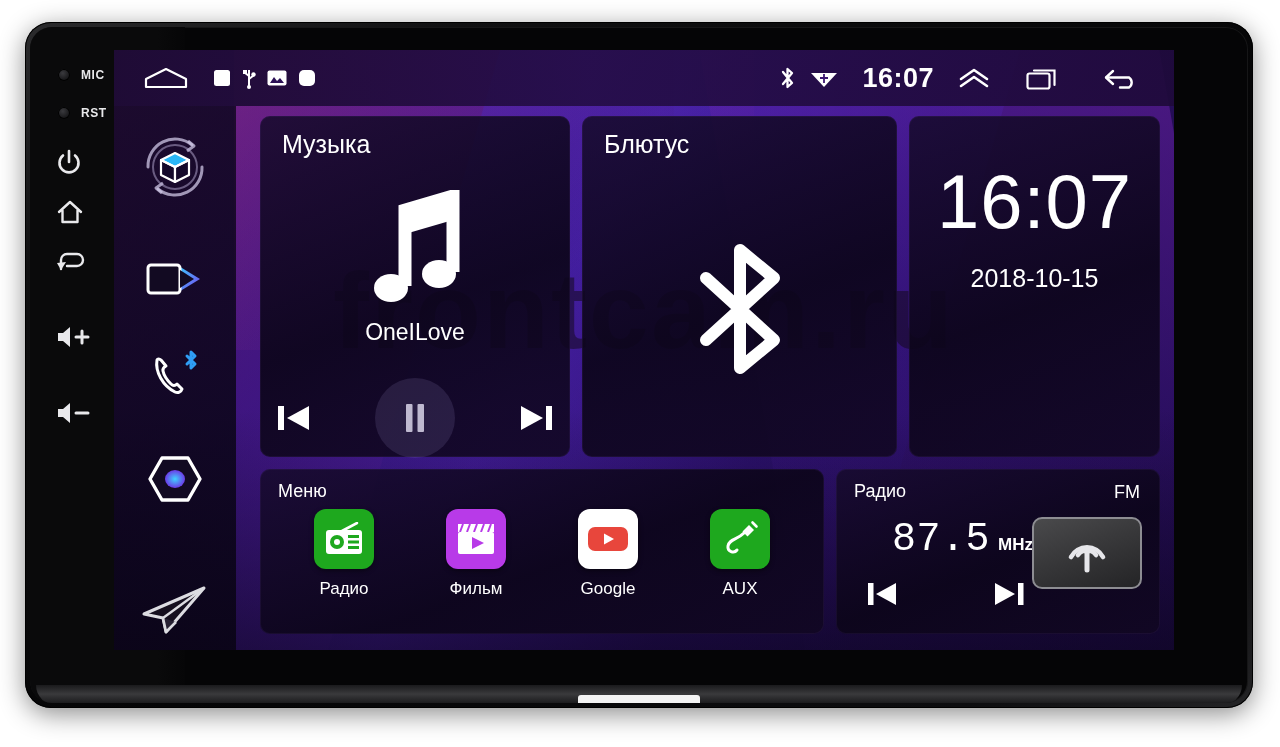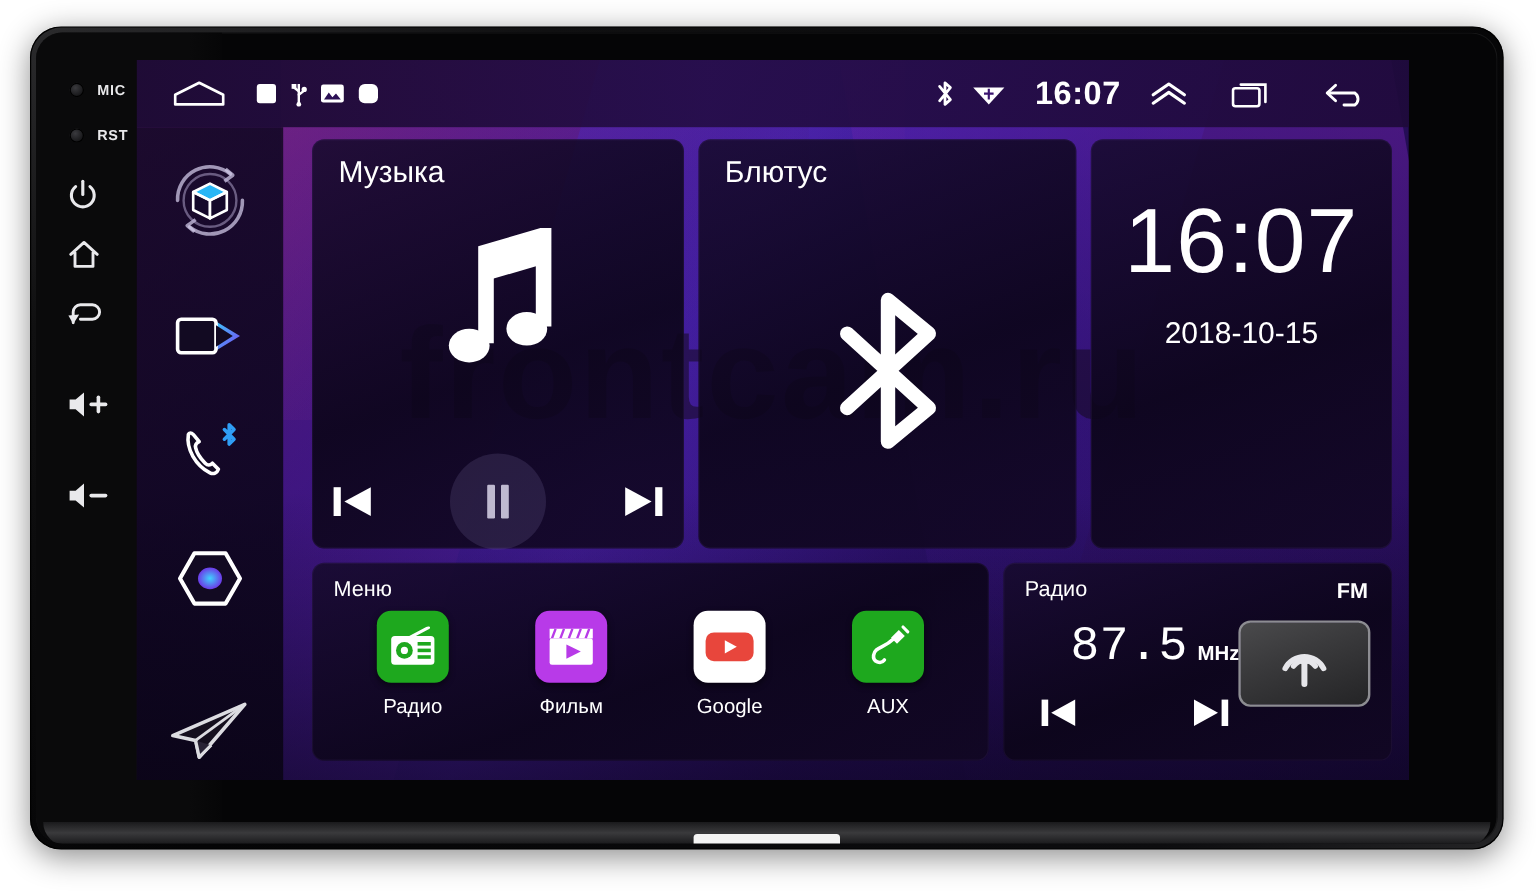--- a/index.html
+++ b/index.html
@@ -155,21 +155,21 @@
   .app { width:106px; display:flex; flex-direction:column; align-items:center; cursor:pointer; }
   .app-tile {
     width:60px; height:60px; border-radius:12px;
     display:flex; align-items:center; justify-content:center;
     box-shadow:0 2px 5px rgba(0,0,0,.45);
   }
   .app-label { margin-top:10px; color:#fff; font-size:17px; white-space:nowrap; }
 
   
   #card-radio { width:324px; }
-  #radio-band { position:absolute; right:20px; top:13px; color:#fff; font-size:18px; font-weight:bold; }
+  #radio-band { position:absolute; right:20px; top:13px; color:#fff; font-size:18px; font-weight:normal; }
   #radio-freq-wrap { position:absolute; left:56px; top:48px; display:flex; align-items:flex-end; }
   #radio-freq { color:#fff; font-size:40px; font-weight:normal; letter-spacing:.5px;font-family:Liberation Mono, monospace; }
   #radio-unit { color:#fff; font-size:17px; font-weight:bold; margin-left:8px; margin-bottom:7px; }
   #radio-controls { position:absolute; left:30px; top:110px; display:flex; align-items:center; gap:92px; }
   #radio-ant-btn {
     position:absolute; right:18px; top:48px;
     width:110px; height:72px; border-radius:10px;
     background:linear-gradient(160deg,#4a4a4c 0%, #3a3a3c 40%, #242426 100%);
     border:2px solid #8d8d92;
     display:flex; align-items:center; justify-content:center;
@@ -396,20 +396,21 @@
           <div class="card" id="card-music">
             <div class="card-title">Музыка</div>
             <div id="music-note">
               <svg width="108" height="128" viewBox="0 0 108 128">
                 <path d="M44 96 V20 L92 6 V82" fill="none" stroke="#ffffff" stroke-width="13" stroke-linejoin="miter"></path>
                 <path d="M44 20 L92 6 L92 30 L44 44 Z" fill="#ffffff"></path>
                 <ellipse cx="30" cy="98" rx="17" ry="14" fill="#ffffff"></ellipse>
                 <ellipse cx="78" cy="84" rx="17" ry="14" fill="#ffffff"></ellipse>
               </svg>
             </div>
+            <div id="music-track">OneILove</div>
             <div id="music-controls">
               <button class="tc-btn">
                 <svg width="38" height="34" viewBox="0 0 38 34">
                   <rect x="3" y="5" width="6" height="24" fill="#ffffff"></rect>
                   <path d="M34 5 L34 29 L12 17 Z" fill="#ffffff"></path>
                 </svg>
               </button>
               <button class="tc-btn" id="music-play">
                 <svg width="26" height="34" viewBox="0 0 26 34">
                   <rect x="4" y="3" width="6.5" height="28" rx="1" fill="#bfb9d0"></rect>

